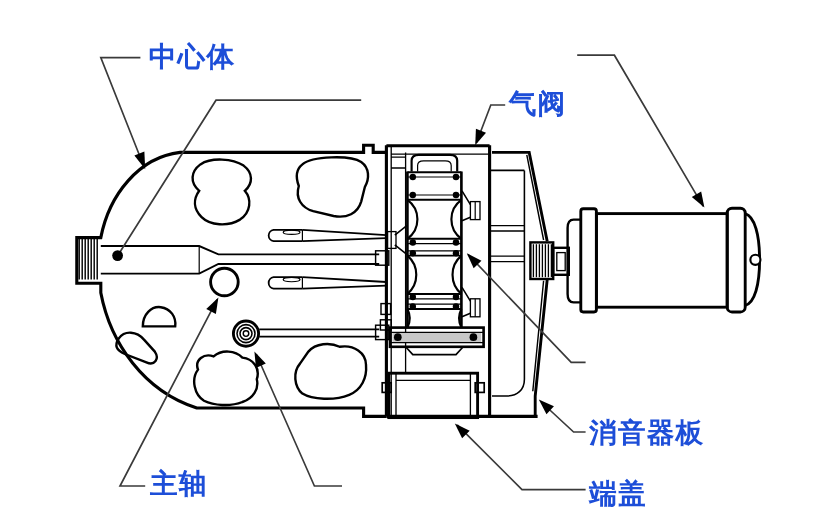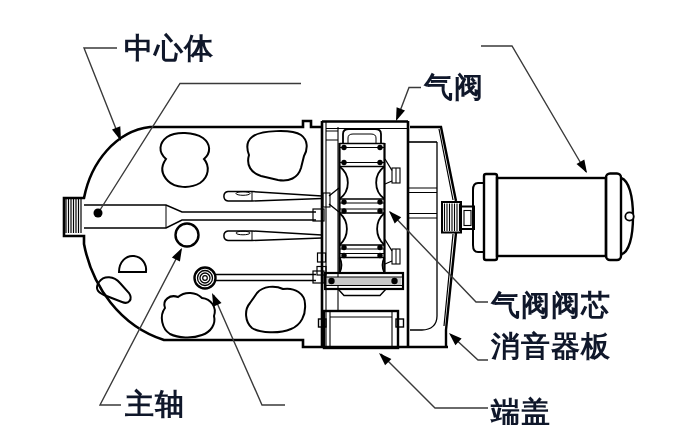--- a/index.html
+++ b/index.html
@@ -2,22 +2,22 @@
 <html><head>
 <meta charset="utf-8">
 <style>
   html,body{margin:0;padding:0;background:#fff;}
   .stage{
     position:relative;width:681px;height:425px;background:#ffffff;
     font-family:"Liberation Sans", sans-serif;overflow:hidden;
   }
   .stage svg{position:absolute;left:0;top:0;}
   .lbl{
-    position:absolute;font-size:29px;font-weight:700;color:#0f172a;
-    white-space:nowrap;line-height:1;letter-spacing:1px;user-select:none;font-family:Liberation Mono, monospace;
+    position:absolute;font-size:23px;font-weight:700;color:#1d4ed8;
+    white-space:nowrap;line-height:1;letter-spacing:1px;user-select:none;
   }
 </style>
 </head>
 <body>
 
 <div class="stage">
 
   <svg width="681" height="425" viewBox="0 0 681 425">
 
     <g fill="none" stroke="#000">
@@ -202,18 +202,17 @@
       <polygon points="389,211 401.2,217.3 394.7,223.5"></polygon>
       <polygon points="449,333 461.6,338.6 455.4,345.2"></polygon>
       <polygon points="379,353 391.4,358.9 385.1,365.3"></polygon>
       <polygon points="212,293 221.5,303 213.3,306.7"></polygon>
       <polygon points="182,248 179.9,261.6 171.9,257.4"></polygon>
     </g>
   </svg>
 
   <div class="lbl" style="left:124px;top:36px">中心体</div>
   <div class="lbl" style="left:424px;top:75px">气阀</div>
-  <div class="lbl" style="left:491px;top:293px">气阀阀芯</div>
-  <div class="lbl" style="left:491px;top:334px">消音器板</div>
+  <div class="lbl" style="left:491px;top:349px">消音器板</div>
   <div class="lbl" style="left:491px;top:400px">端盖</div>
   <div class="lbl" style="left:125px;top:392px">主轴</div>
 
 </div>
 
 </body></html>

